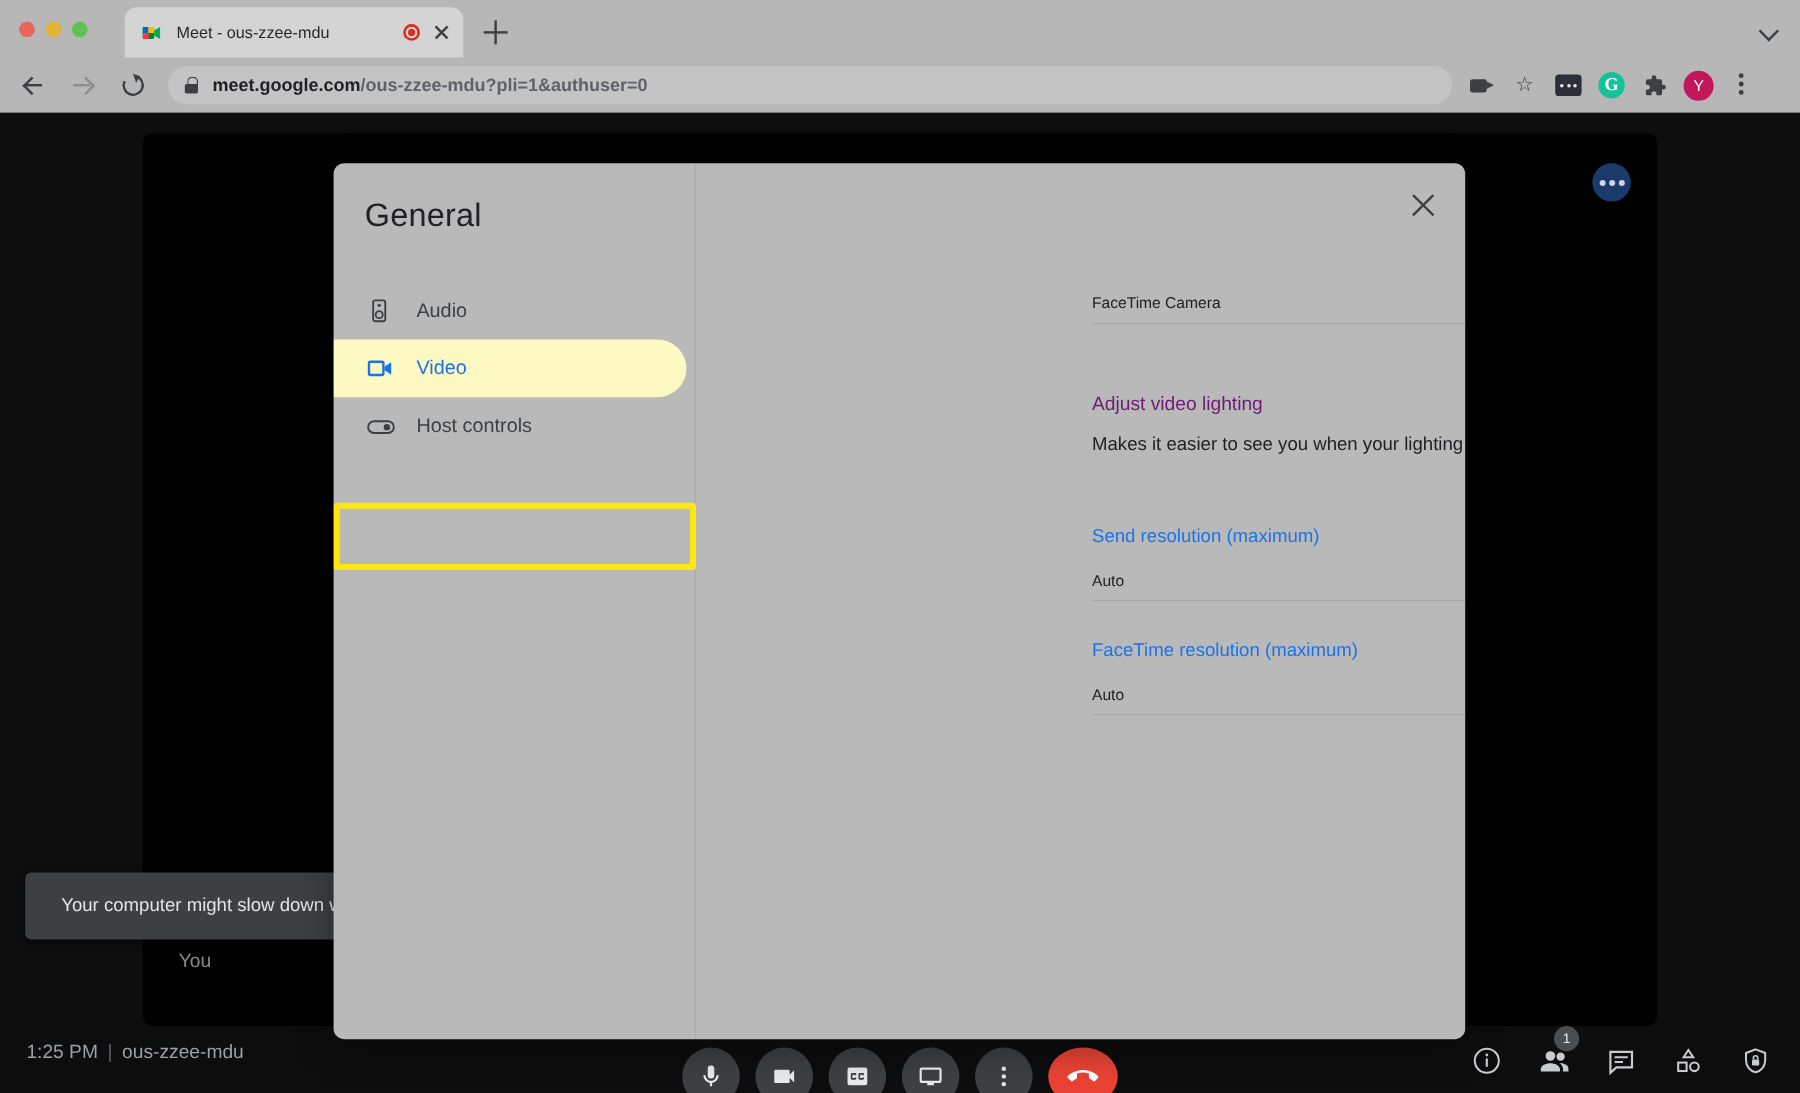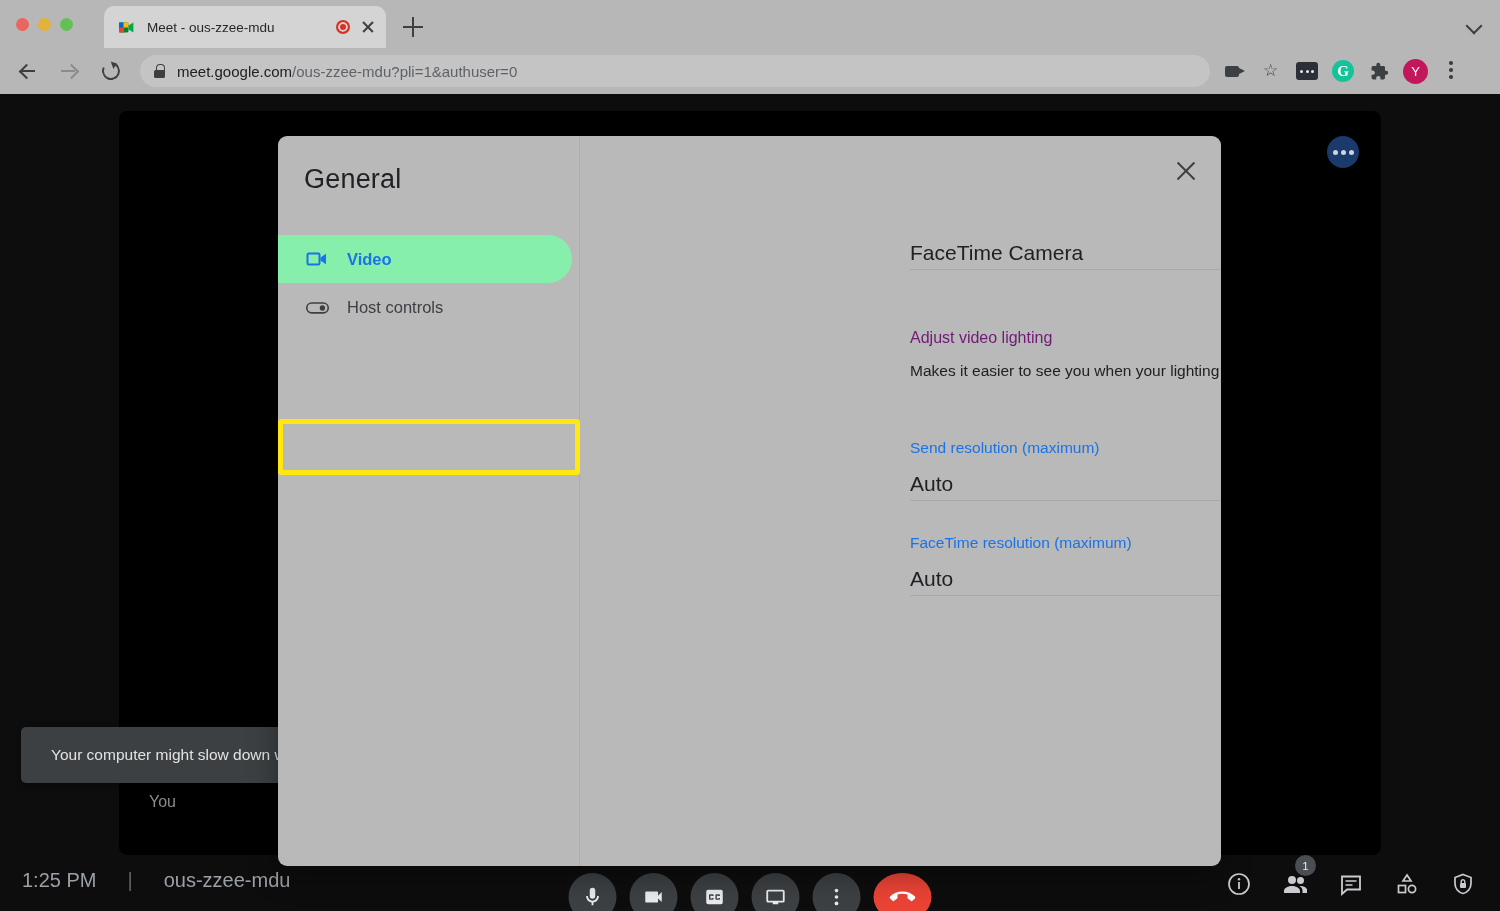--- a/index.html
+++ b/index.html
@@ -144,21 +144,21 @@
   .lock-icon::before {
     content:""; position: absolute; left: 0; bottom: 0;
     width: 11px; height: 8px; background: #3c4043; border-radius: 1.5px;
   }
   .lock-icon::after {
     content:""; position: absolute; left: 2.2px; top: 0;
     width: 6.6px; height: 7px;
     border: 1.8px solid #3c4043; border-bottom: none;
     border-radius: 4px 4px 0 0;
   }
-  .url { font-size: 15px; color: #202124; white-space: nowrap; }
+  .url { font-size: 15px; color: #202124; white-space: nowrap; font-weight: bold; }
   .url .dim { color: #5f6368; }
 
   .tb-icons { display: flex; align-items: center; gap: 6px; padding-right: 12px; }
   .tb-icon { width: 30px; height: 30px; position: relative; }
 
   .cam-tb {
     position: absolute; left: 5px; top: 10px;
     width: 14px; height: 11px; background: #3c4043; border-radius: 2px;
   }
   .cam-tb::after {
@@ -228,22 +228,22 @@
     background: #3c4043; border-radius: 5px;
     display: flex; align-items: center; padding-left: 30px;
     color: #e3e3e3; font-size: 15.5px;
     box-shadow: 0 2px 6px rgba(0,0,0,0.4);
   }
   .bottombar {
     position: absolute; left: 0; bottom: 0; width: 1500px; height: 56px;
   }
   .meta {
     position: absolute; left: 22px; top: 14px;
-    color: #9aa0a6; font-size: 20px;
-    display: flex; align-items: center; gap: 31px; justify-content: center;
+    color: #9aa0a6; font-size: 16px;
+    display: flex; align-items: center; gap: 8px; justify-content: center;
   }
   .meta .sep { color: #5f6368; }
   .ctrl-row {
     position: absolute; left: 50%; transform: translateX(-50%);
     top: 18px; display: flex; gap: 13px;
   }
   .ctrl {
     width: 48px; height: 48px; border-radius: 50%;
     background: #3c4043; position: relative;
   }
@@ -285,25 +285,24 @@
   .nav-item {
     height: 48px; display: flex; align-items: center;
     padding-left: 27px; position: relative;
     color: #3c4043; font-size: 16.5px;
   }
   .nav-item .nav-ico {
     width: 26px; flex: 0 0 26px; margin-right: 16px;
     display: flex; align-items: center; justify-content: flex-start;
   }
   .nav-item.selected {
-    background: #86efac;
+    background: #fef9c3;
     border-radius: 0 26px 26px 0;
     width: 294px;
     color: #1a73e8;
-    font-weight: bold;
   }
   .highlight-ring {
     position: absolute; left: 0px; top: 283px;
     width: 302px; height: 56px;
     border: 5px solid #ffe711;
     border-radius: 3px;
     pointer-events: none;
     z-index: 5;
   }
 
@@ -311,21 +310,21 @@
   .field { position: absolute; left: 330px; }
   .field-label {
     color: #1a73e8; font-size: 15.5px; margin-bottom: 10px;
   }
   .field-label.dark { color: #701a75; font-size: 16px; font-weight: 500; }
   .select-row {
     width: 366px; height: 34px;
     border-bottom: 1px solid #a8a8a8;
     display: flex; align-items: center; justify-content: space-between;
   }
-  .select-val { font-size: 21px; color: #202124; }
+  .select-val { font-size: 13px; color: #202124; }
   .desc { font-size: 15.5px; color: #202124; width: 364px; line-height: 28px; }
   .dlg-close {
     position: absolute; right: 22px; top: 22px;
     width: 26px; height: 26px;
   }
   .dlg-close::before, .dlg-close::after {
     content:""; position: absolute; left: 1px; top: 12px;
     width: 24px; height: 2.2px; background: #3c4043;
   }
   .dlg-close::before { transform: rotate(45deg); }
@@ -508,20 +507,30 @@
     </div>
   </div>
 
   <div class="dialog">
 
     <div class="dlg-side">
       <div class="dlg-title">General</div>
 
       <div class="nav-list">
 
+        <div class="nav-item">
+          <span class="nav-ico">
+            <svg width="22" height="22" viewBox="0 0 24 24">
+                <rect x="6.5" y="2.5" width="11" height="19" rx="2" fill="none" stroke="#3c4043" stroke-width="1.7"></rect>
+                <circle cx="12" cy="7" r="1.5" fill="#3c4043"></circle>
+                <circle cx="12" cy="15.5" r="3.2" fill="none" stroke="#3c4043" stroke-width="1.7"></circle>
+              </svg>
+          </span>
+          <span>Audio</span>
+        </div>
 
         <div class="nav-item selected">
           <span class="nav-ico">
             <svg width="24" height="24" viewBox="0 0 24 24">
                 <rect x="2.5" y="6.5" width="12" height="11" rx="1.2" fill="none" stroke="#1a73e8" stroke-width="2"></rect>
                 <path d="M15.5 10.5 L21 6.8 L21 17.2 L15.5 13.5 Z" fill="#1a73e8"></path>
               </svg>
           </span>
           <span>Video</span>
         </div>

